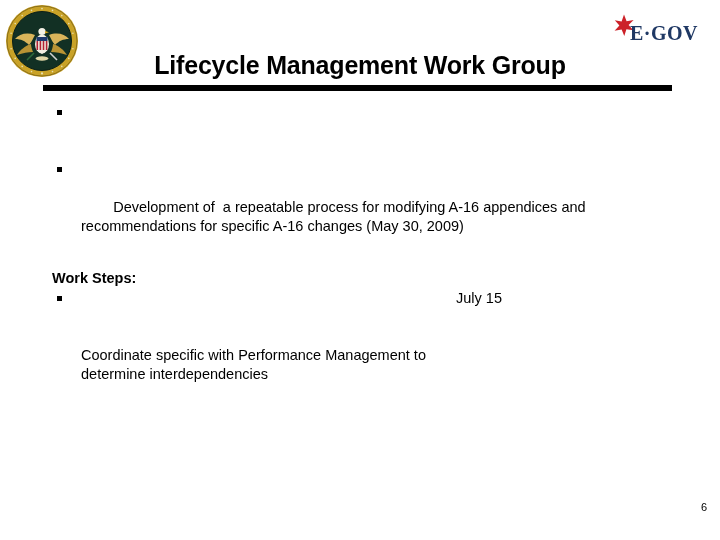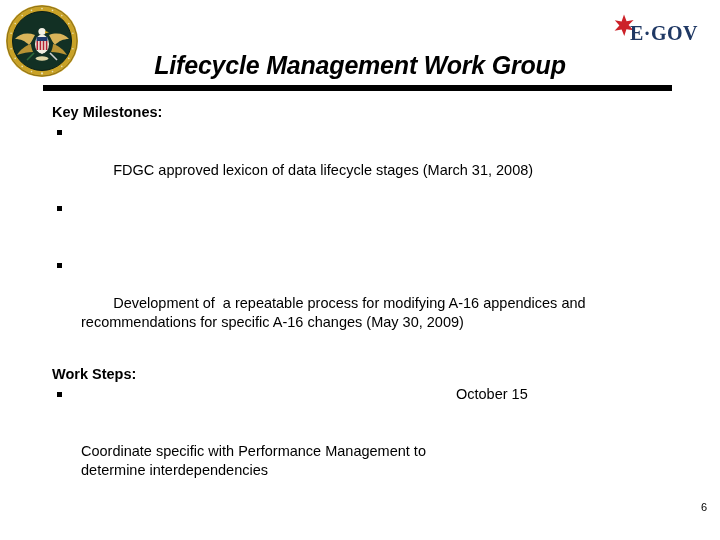--- a/index.html
+++ b/index.html
@@ -36,21 +36,20 @@
     position: absolute;
     left: 60px;
     top: 50px;
     width: 600px;
     text-align: center;
     font-size: 25px;
     font-weight: bold;
     letter-spacing: -0.2px;
     line-height: 30px;
     white-space: nowrap;
-    font-style: italic;
   }
   .title-rule {
     position: absolute;
     left: 43px;
     top: 85px;
     width: 629px;
     height: 6px;
     background: #000000;
   }
 
@@ -186,43 +185,38 @@
     <text x="22" y="28" font-family="'Liberation Serif', serif" font-size="20" font-weight="bold" fill="#1f3864" letter-spacing="0.5">E·GOV</text>
   </svg>
 </div>
 
 <div class="slide-title">Lifecycle Management Work Group</div>
 <div class="title-rule"></div>
 
 <div class="body-area">
 
   <div class="section section-milestones">
-    <div class="section-heading">Key Milestones:</div>
     <ul class="bullets">
-      <li>
-        <span class="sq"></span>
-        <span>FDGC approved lexicon of data lifecycle stages (March 31, 2008)</span>
-      </li>
       <li>
         <span class="sq"></span>
       </li>
       <li>
         <span class="sq"></span>
         <span>Development of  a repeatable process for modifying A-16 appendices and recommendations for specific A-16 changes (May 30, 2009)</span>
       </li>
     </ul>
   </div>
 
   <div class="section section-nextsteps">
     <div class="section-heading">Work Steps:</div>
     <ul class="bullets">
       <li class="row">
         <span class="sq"></span>
         <span class="text">Coordinate specific with Performance Management to determine interdependencies</span>
-        <span class="date">October 15</span>
+        <span class="date">July 15</span>
       </li>
 
     </ul>
   </div>
 
 </div>
 
 <div class="page-number">6</div>
 
 </body></html>

